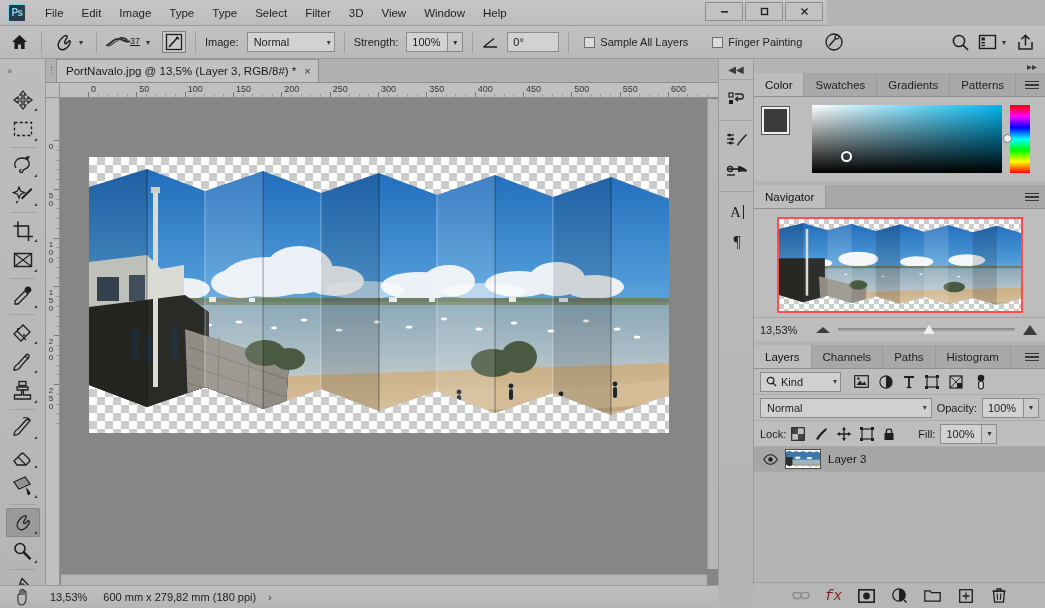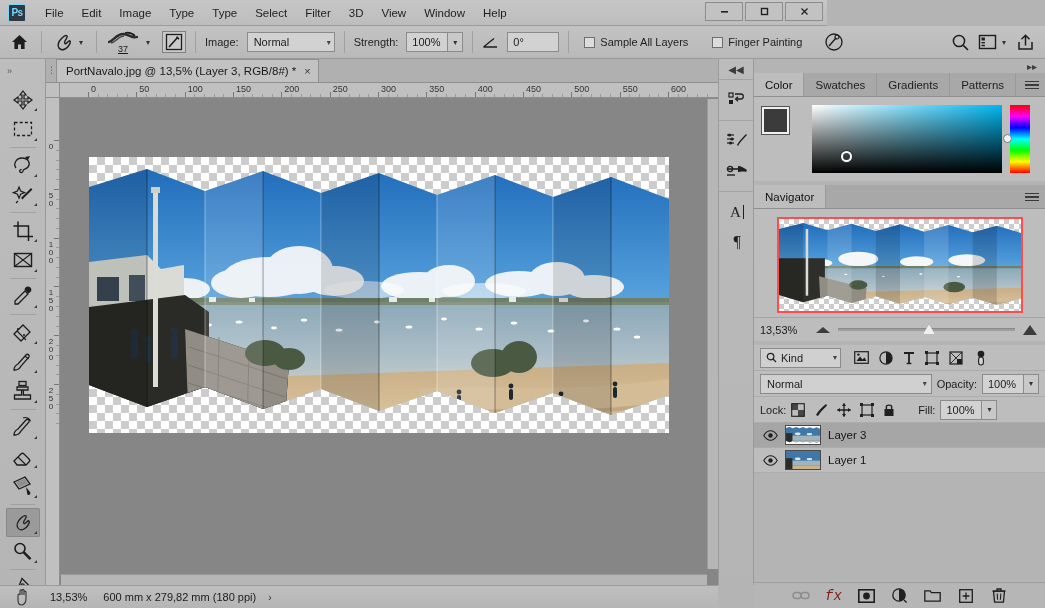--- a/index.html
+++ b/index.html
@@ -46,21 +46,21 @@
     border-bottom: 1px solid #9a9a9a;
     display: flex; align-items: center; padding-left: 6px; gap: 4px;
   }
   .opt-sep { width: 1px; height: 22px; background: #a0a0a0; margin: 0 5px; }
   .home-ico { width: 26px; height: 24px; display: flex; align-items: center; justify-content: center; }
   .tool-ico-box {
     display: flex; align-items: center; gap: 2px; padding: 0 2px;
   }
   .brushprev {
     width: 34px; height: 26px; position: relative;
-    display: flex; flex-direction: column; align-items: center; justify-content: center; text-decoration: underline;
+    display: flex; flex-direction: row; align-items: center; justify-content: flex-end; text-decoration: underline;
   }
   .brushnum { font-size: 9px; line-height: 9px; color: #1c1c1c; margin-top: -1px; }
   .caret { font-size: 8px; color: #333; padding: 0 2px; }
   .sq-btn {
     width: 24px; height: 22px; border: 1px solid #808080; background: #c9c9c9;
     display: flex; align-items: center; justify-content: center;
   }
   .opt-label { font-size: 11px; color: #222; margin-right: 4px; white-space: nowrap; }
   .combo {
     height: 20px; background: #d2d2d2; border: 1px solid #8b8b8b;
@@ -967,20 +967,31 @@
           <span class="mtn small"></span>
           <div class="slider-track">
             <div class="slider-knob"></div>
           </div>
           <span class="mtn big"></span>
         </div>
       </div>
     </div>
 
     <div style="margin-top:4px;">
+      <div class="ptabrow" id="layerTabs">
+        <div class="pmenu">
+            <i></i>
+            <i></i>
+            <i></i>
+          </div>
+      <div class="ptab active">Layers</div>
+          <div class="ptab">Channels</div>
+          <div class="ptab">Paths</div>
+          <div class="ptab">Histogram</div>
+        </div>
       <div class="layersbody">
 
         <div class="lrow">
           <div class="kindfilter">
             <svg width="11" height="11" viewBox="0 0 11 11">
               <circle cx="4.6" cy="4.6" r="3.3" fill="none" stroke="#222" stroke-width="1.2"></circle>
               <path d="M7 7 L10 10" stroke="#222" stroke-width="1.3"></path>
             </svg>
             <span style="flex:1">Kind</span>
             <span class="ca" style="font-size:8px;color:#444;">▾</span>
@@ -1107,41 +1118,20 @@
                     <rect x="0" y="110" width="110" height="166" fill="#2c2c28"></rect>
                     <g fill="#fff" opacity="0.85">
                       <ellipse cx="200" cy="120" rx="50" ry="20"></ellipse>
                       <ellipse cx="400" cy="124" rx="48" ry="18"></ellipse>
                     </g>
                   </g>
                 </svg>
               </span>
               <span class="lname">Layer 3</span>
             </div>
-            <div class="layeritem">
-              <span class="eye">
-                <svg width="15" height="11" viewBox="0 0 15 11">
-                  <path d="M0.8 5.5 C3 1.8 6 0.8 7.5 0.8 C9 0.8 12 1.8 14.2 5.5 C12 9.2 9 10.2 7.5 10.2 C6 10.2 3 9.2 0.8 5.5 Z" fill="none" stroke="#1f1f1f" stroke-width="1.1"></path>
-                  <circle cx="7.5" cy="5.5" r="2.2" fill="#1f1f1f"></circle>
-                </svg>
-              </span>
-              <span class="lthumb">
-                <svg width="34" height="18" viewBox="0 0 580 276" preserveAspectRatio="none">
-                  <rect width="580" height="276" fill="#3f77a8"></rect>
-                  <rect y="148" width="580" height="76" fill="#9fb4bf"></rect>
-                  <rect y="224" width="580" height="52" fill="#cdb38c"></rect>
-                  <rect x="0" y="110" width="110" height="166" fill="#2c2c28"></rect>
-                  <g fill="#fff" opacity="0.85">
-                    <ellipse cx="200" cy="120" rx="50" ry="20"></ellipse>
-                    <ellipse cx="400" cy="124" rx="48" ry="18"></ellipse>
-                  </g>
-                </svg>
-              </span>
-              <span class="lname">Layer 1</span>
-            </div>
           </div>
       </div>
     </div>
 
     <div class="layerfoot">
       <span class="lf-ico">
         <svg width="18" height="13" viewBox="0 0 18 13">
             <rect x="1" y="3.5" width="8" height="6" rx="3" fill="none" stroke="#8d8d8d" stroke-width="1.4"></rect>
             <rect x="9" y="3.5" width="8" height="6" rx="3" fill="none" stroke="#8d8d8d" stroke-width="1.4"></rect>
           </svg>

